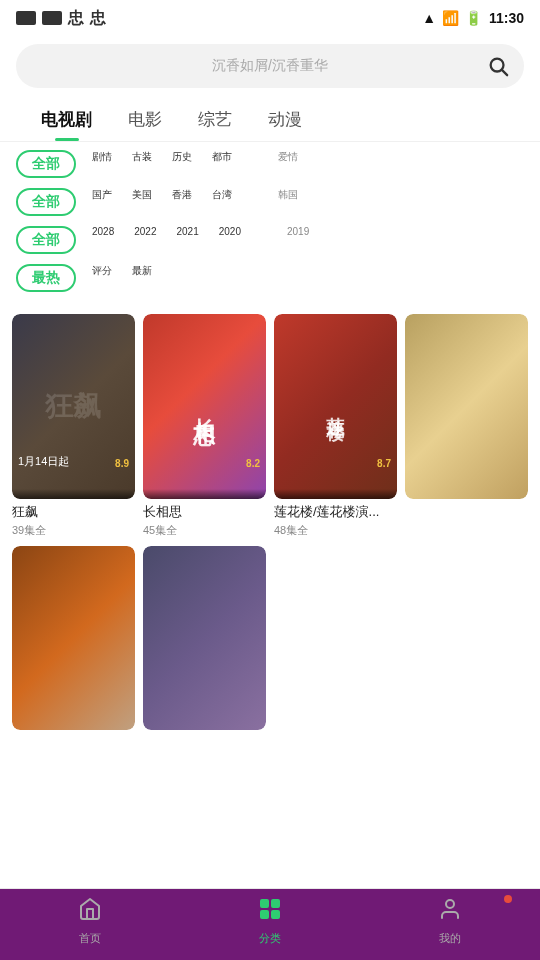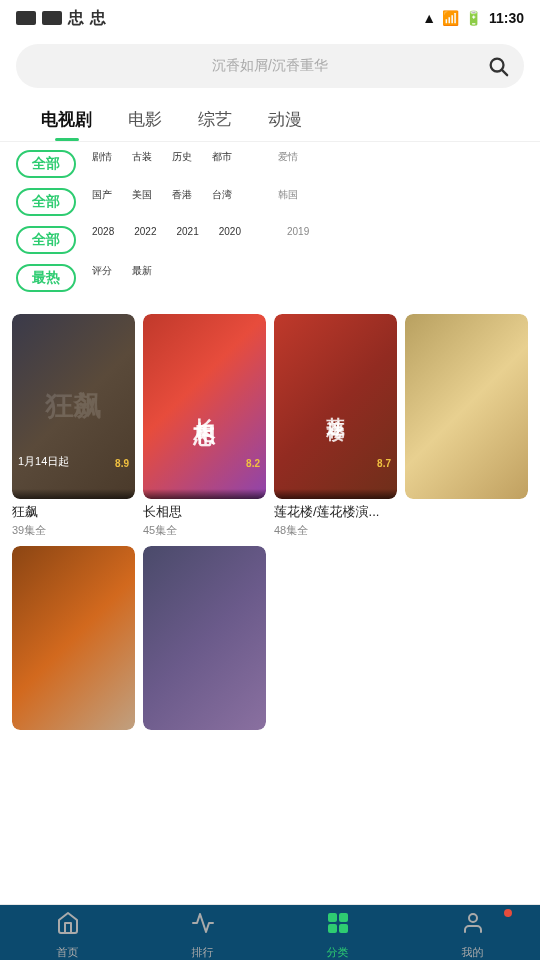--- a/index.html
+++ b/index.html
@@ -212,25 +212,25 @@
       padding: 10px;
       line-height: 1.2;
     }
 
     
     .bottom-nav {
       position: absolute;
       bottom: 0;
       left: 0;
       right: 0;
-      height: 56px;
-      background: #0c4a6e;
+      height: 72px;
+      background: #701a75;
       border-top: 1px solid #e8e8e8;
       display: flex;
-      align-items: flex-end;
+      align-items: flex-start;
     }
     .nav-item {
       flex: 1;
       display: flex;
       flex-direction: column;
       align-items: center;
       gap: 4px;
       cursor: pointer;
       padding-top: 8px;
     }
@@ -410,28 +410,20 @@
   <div class="nav-item">
     <div class="nav-icon">
       <svg width="26" height="24" viewBox="0 0 24 24" fill="none" stroke="#aaa" stroke-width="2" stroke-linecap="round" stroke-linejoin="round">
         <path d="M3 9l9-7 9 7v11a2 2 0 0 1-2 2H5a2 2 0 0 1-2-2z"></path>
         <polyline points="9 22 9 12 15 12 15 22"></polyline>
       </svg>
     </div>
     <span class="nav-label">首页</span>
   </div>
 
-  <div class="nav-item">
-    <div class="nav-icon">
-      <svg width="26" height="24" viewBox="0 0 24 24" fill="none" stroke="#aaa" stroke-width="2" stroke-linecap="round" stroke-linejoin="round">
-        <polyline points="22 12 18 12 15 21 9 3 6 12 2 12"></polyline>
-      </svg>
-    </div>
-    <span class="nav-label">排行</span>
-  </div>
 
   <div class="nav-item">
     <div class="nav-icon active">
       <svg width="26" height="24" viewBox="0 0 24 24" fill="none" stroke="#2ecc71" stroke-width="2" stroke-linecap="round" stroke-linejoin="round">
         <rect x="3" y="3" width="7" height="7" rx="1" fill="#2ecc71"></rect>
         <rect x="14" y="3" width="7" height="7" rx="1" fill="#2ecc71"></rect>
         <rect x="3" y="14" width="7" height="7" rx="1" fill="#2ecc71"></rect>
         <rect x="14" y="14" width="7" height="7" rx="1" fill="#2ecc71"></rect>
       </svg>
     </div>

